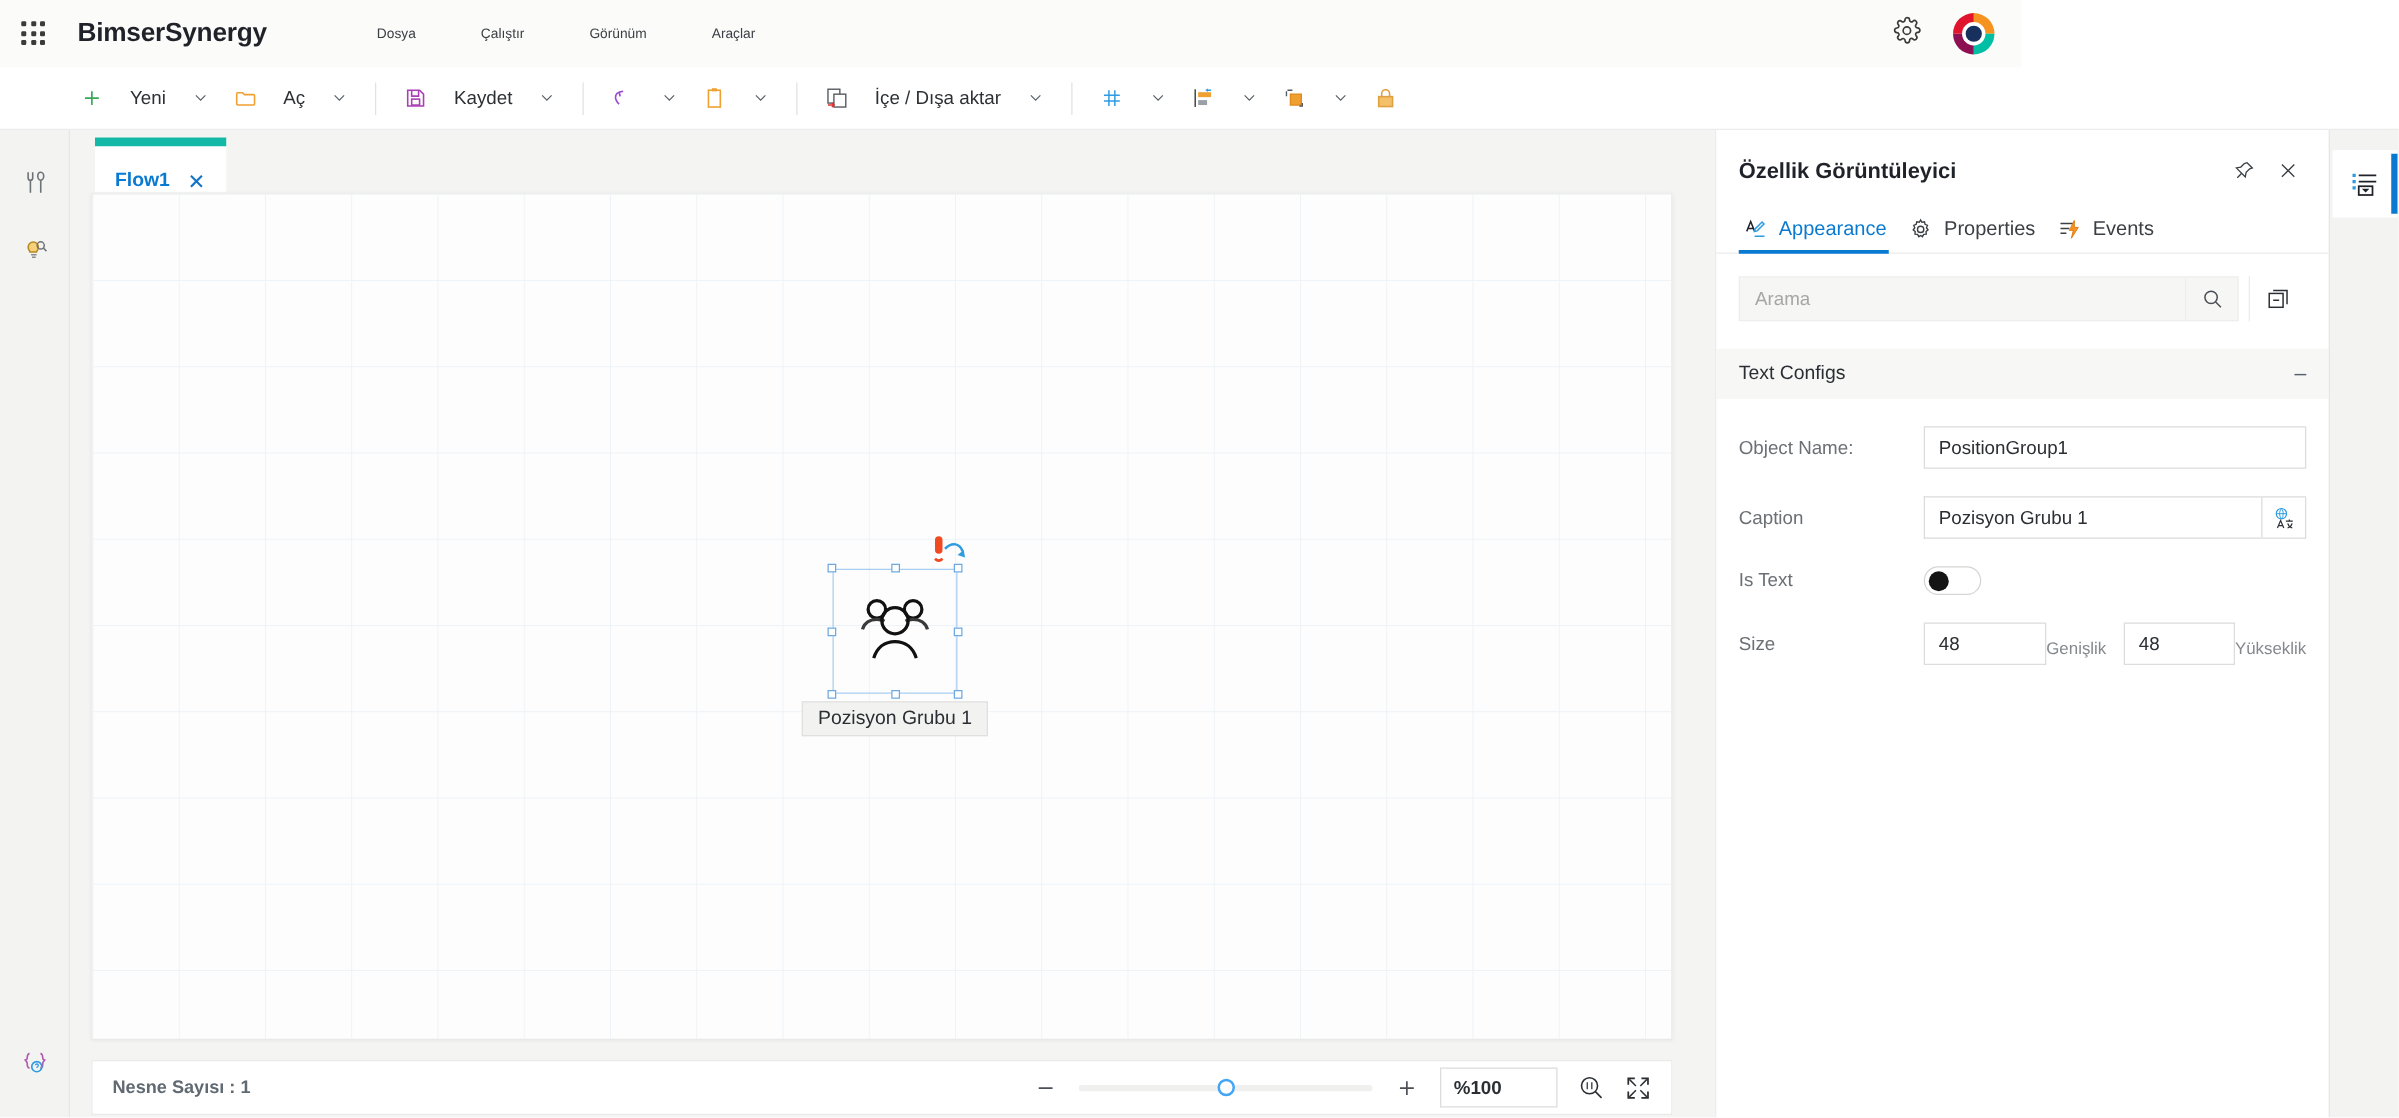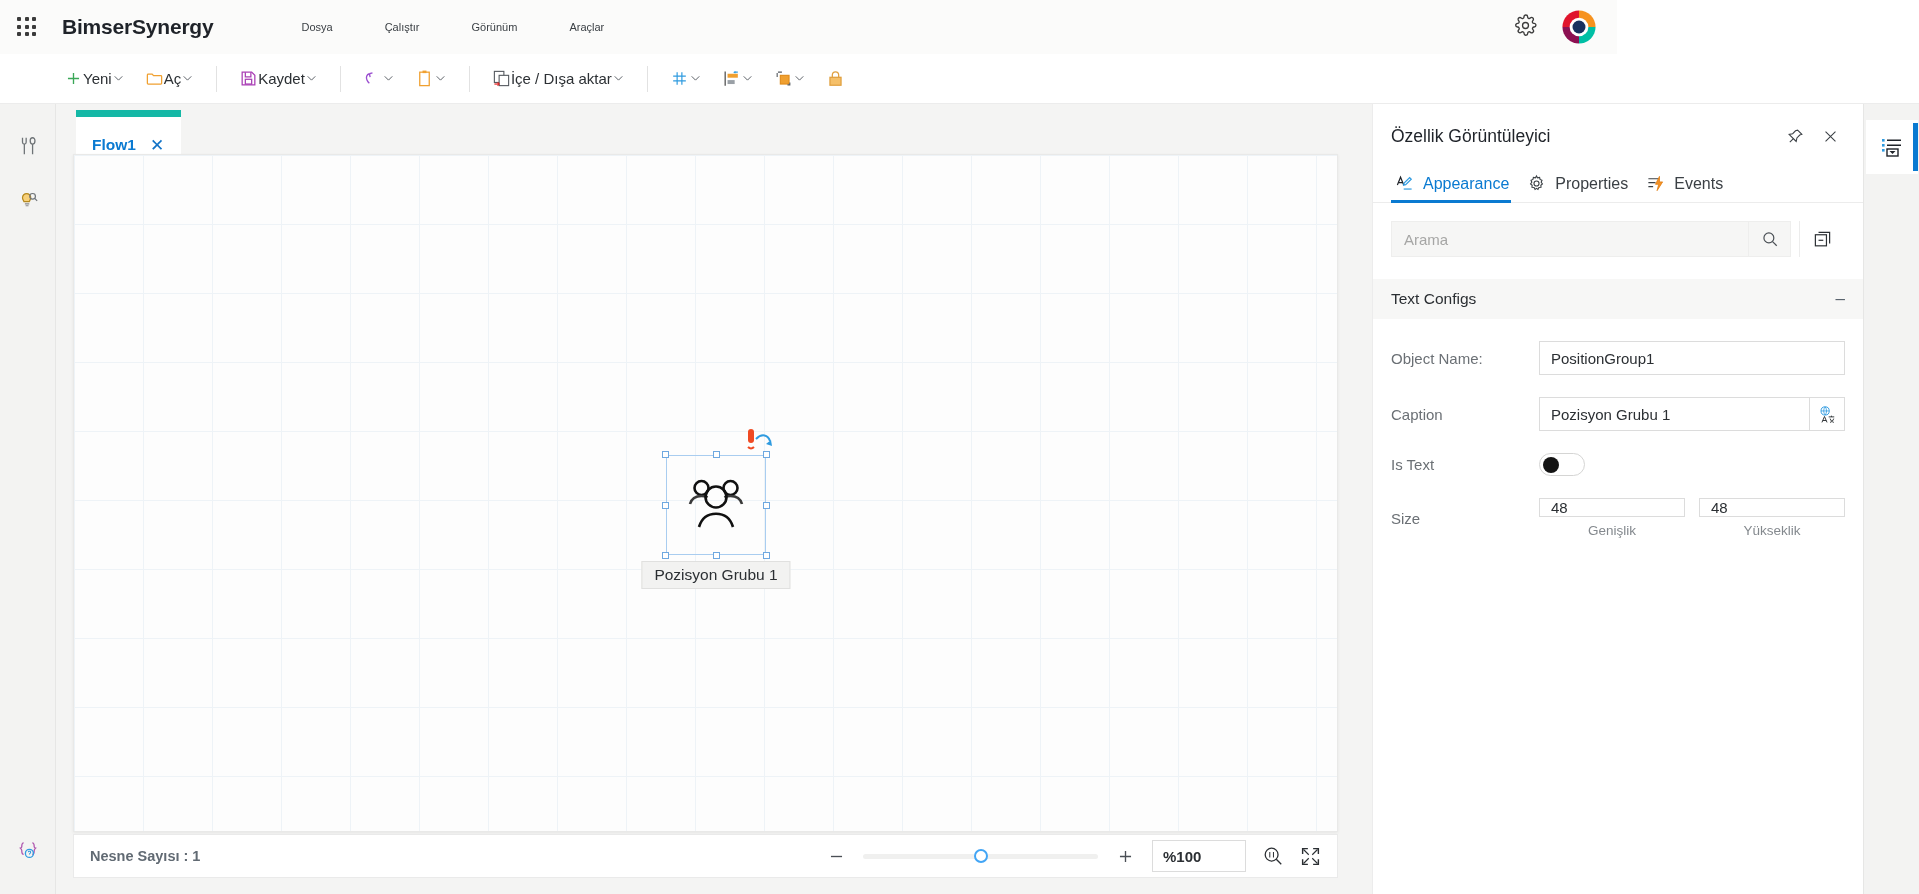--- a/index.html
+++ b/index.html
@@ -26,21 +26,21 @@
   .topbar-right { margin-left:auto; display:flex; align-items:center; gap:24px; margin-right:20px; }
   .gear-top { cursor:pointer; }
   .avatar { width:36px; height:36px; border-radius:50%; cursor:pointer; }
 
   
   .toolbar {
     position:absolute; left:0; top:54px; width:1919px; height:50px;
     background:#fff; border-bottom:1px solid #ececec;
     display:flex; align-items:center; padding-left:54px;
   }
-  .tb-btn { display:flex; align-items:center; gap:0; padding:5px 10px;
+  .tb-btn { display:flex; align-items:center; gap:21px; padding:5px 10px;
     font-size:15px; color:#2c3034; cursor:pointer; border-radius:3px; white-space:nowrap; }
   .tb-caret { width:13px; height:13px; flex:none; }
   .tb-sep { width:1px; height:26px; background:#e2e2e2; margin:0 12px; flex:none; }
   .tb-icon { width:19px; height:19px; flex:none; display:block; }
 
   
   .leftrail {
     position:absolute; left:0; top:104px; width:56px; height:790px;
     background:#f3f3f2; border-right:1px solid #e6e6e5;
     display:flex; flex-direction:column; align-items:center; padding-top:22px;
@@ -96,21 +96,21 @@
   .rotate-handle { position:absolute; right:-12px; top:-28px; width:44px; height:34px; cursor:grab; }
   .node-glyph { position:absolute; left:50%; top:50%; transform:translate(-50%,-50%); }
   .node-label {
     position:absolute; left:50%; top:106px; transform:translateX(-50%);
     background:#f2f2f1; border:1px solid #e0e0df; padding:4px 12px;
     font-size:15.5px; color:#2b2f33; white-space:nowrap;
   }
 
   
   .statusbar {
-    position:absolute; left:17px; bottom:16px; width:1265px; height:44px;
+    position:absolute; left:17px; bottom:2px; width:1265px; height:44px;
     background:#fff; border:1px solid #eaeaea;
     display:flex; align-items:center; padding:0 16px;
   }
   .obj-count { font-size:14.5px; font-weight:bold; color:#616a73; }
   .zoomtools { margin-left:auto; display:flex; align-items:center; gap:16px; }
   .zbtn { width:22px; height:22px; display:flex; align-items:center;
     justify-content:center; cursor:pointer; color:#4a4f55; }
   .slider { position:relative; width:235px; height:5px; background:#f0f0ef;
     border-radius:3px; cursor:pointer; }
   .slider .thumb { position:absolute; left:50%; top:50%;
@@ -120,21 +120,21 @@
     font-size:15px; color:#2b2f33; padding:0 10px; font-family:"Liberation Sans",sans-serif;
     background:#fff;font-weight:bold; }
   .zicon { cursor:pointer; display:flex; align-items:center; }
 
   
   .panel {
     position:absolute; left:1372px; top:104px; width:491px; height:790px;
     background:#fff; border-left:1px solid #ececec;
   }
   .panel-head { display:flex; align-items:center; padding:22px 24px 0 18px; }
-  .panel-title { font-size:17.5px; color:#1f2329; }
+  .panel-title { font-size:17.5px; color:#1f2329;font-weight:bold; }
   .panel-head-actions { margin-left:auto; display:flex; align-items:center; gap:18px; }
   .phico { cursor:pointer; color:#3b4045; display:flex; }
 
   .tabs { display:flex; align-items:flex-end; gap:0; padding:0 18px;
     margin-top:20px; border-bottom:1px solid #ececec; }
   .ptab { display:flex; align-items:center; gap:9px; padding:7px 14px 9px 4px;
     font-size:16px; color:#3b4045; cursor:pointer; position:relative; }
   .ptab.active { color:#0a7ad1; }
   .ptab.active::after { content:""; position:absolute; left:0; right:12px;
     bottom:-1px; height:3px; background:#0a7ad1; }
@@ -164,21 +164,21 @@
     font-family:"Liberation Sans",sans-serif; outline:none; }
   .input-with-btn { flex:1; display:flex; align-items:stretch; }
   .input-with-btn .finput { border-right:none; }
   .sidebtn { width:36px; border:1px solid #dcdcdc; background:#fff;
     display:flex; align-items:center; justify-content:center; cursor:pointer; }
   .toggle { width:46px; height:23px; border-radius:12px; background:#fff;
     border:1px solid #d5d5d4; position:relative; cursor:pointer; }
   .toggle .knob { position:absolute; left:3px; top:50%; transform:translateY(-50%);
     width:16px; height:16px; border-radius:50%; background:#141414; }
   .sizewrap { flex:1; display:flex; gap:14px; }
-  .sizecell { flex:1; display:flex; flex-direction:column; align-items:center; }
+  .sizecell { flex:1; display:flex; flex-direction:row; align-items:center; }
   .sizecell .finput { width:100%; }
   .sizecap { font-size:13.5px; color:#84898e; margin-top:6px; }
 </style>
 </head>
 <body>
 
 <div id="app">
 
   <div class="topbar">
     <div class="waffle">

